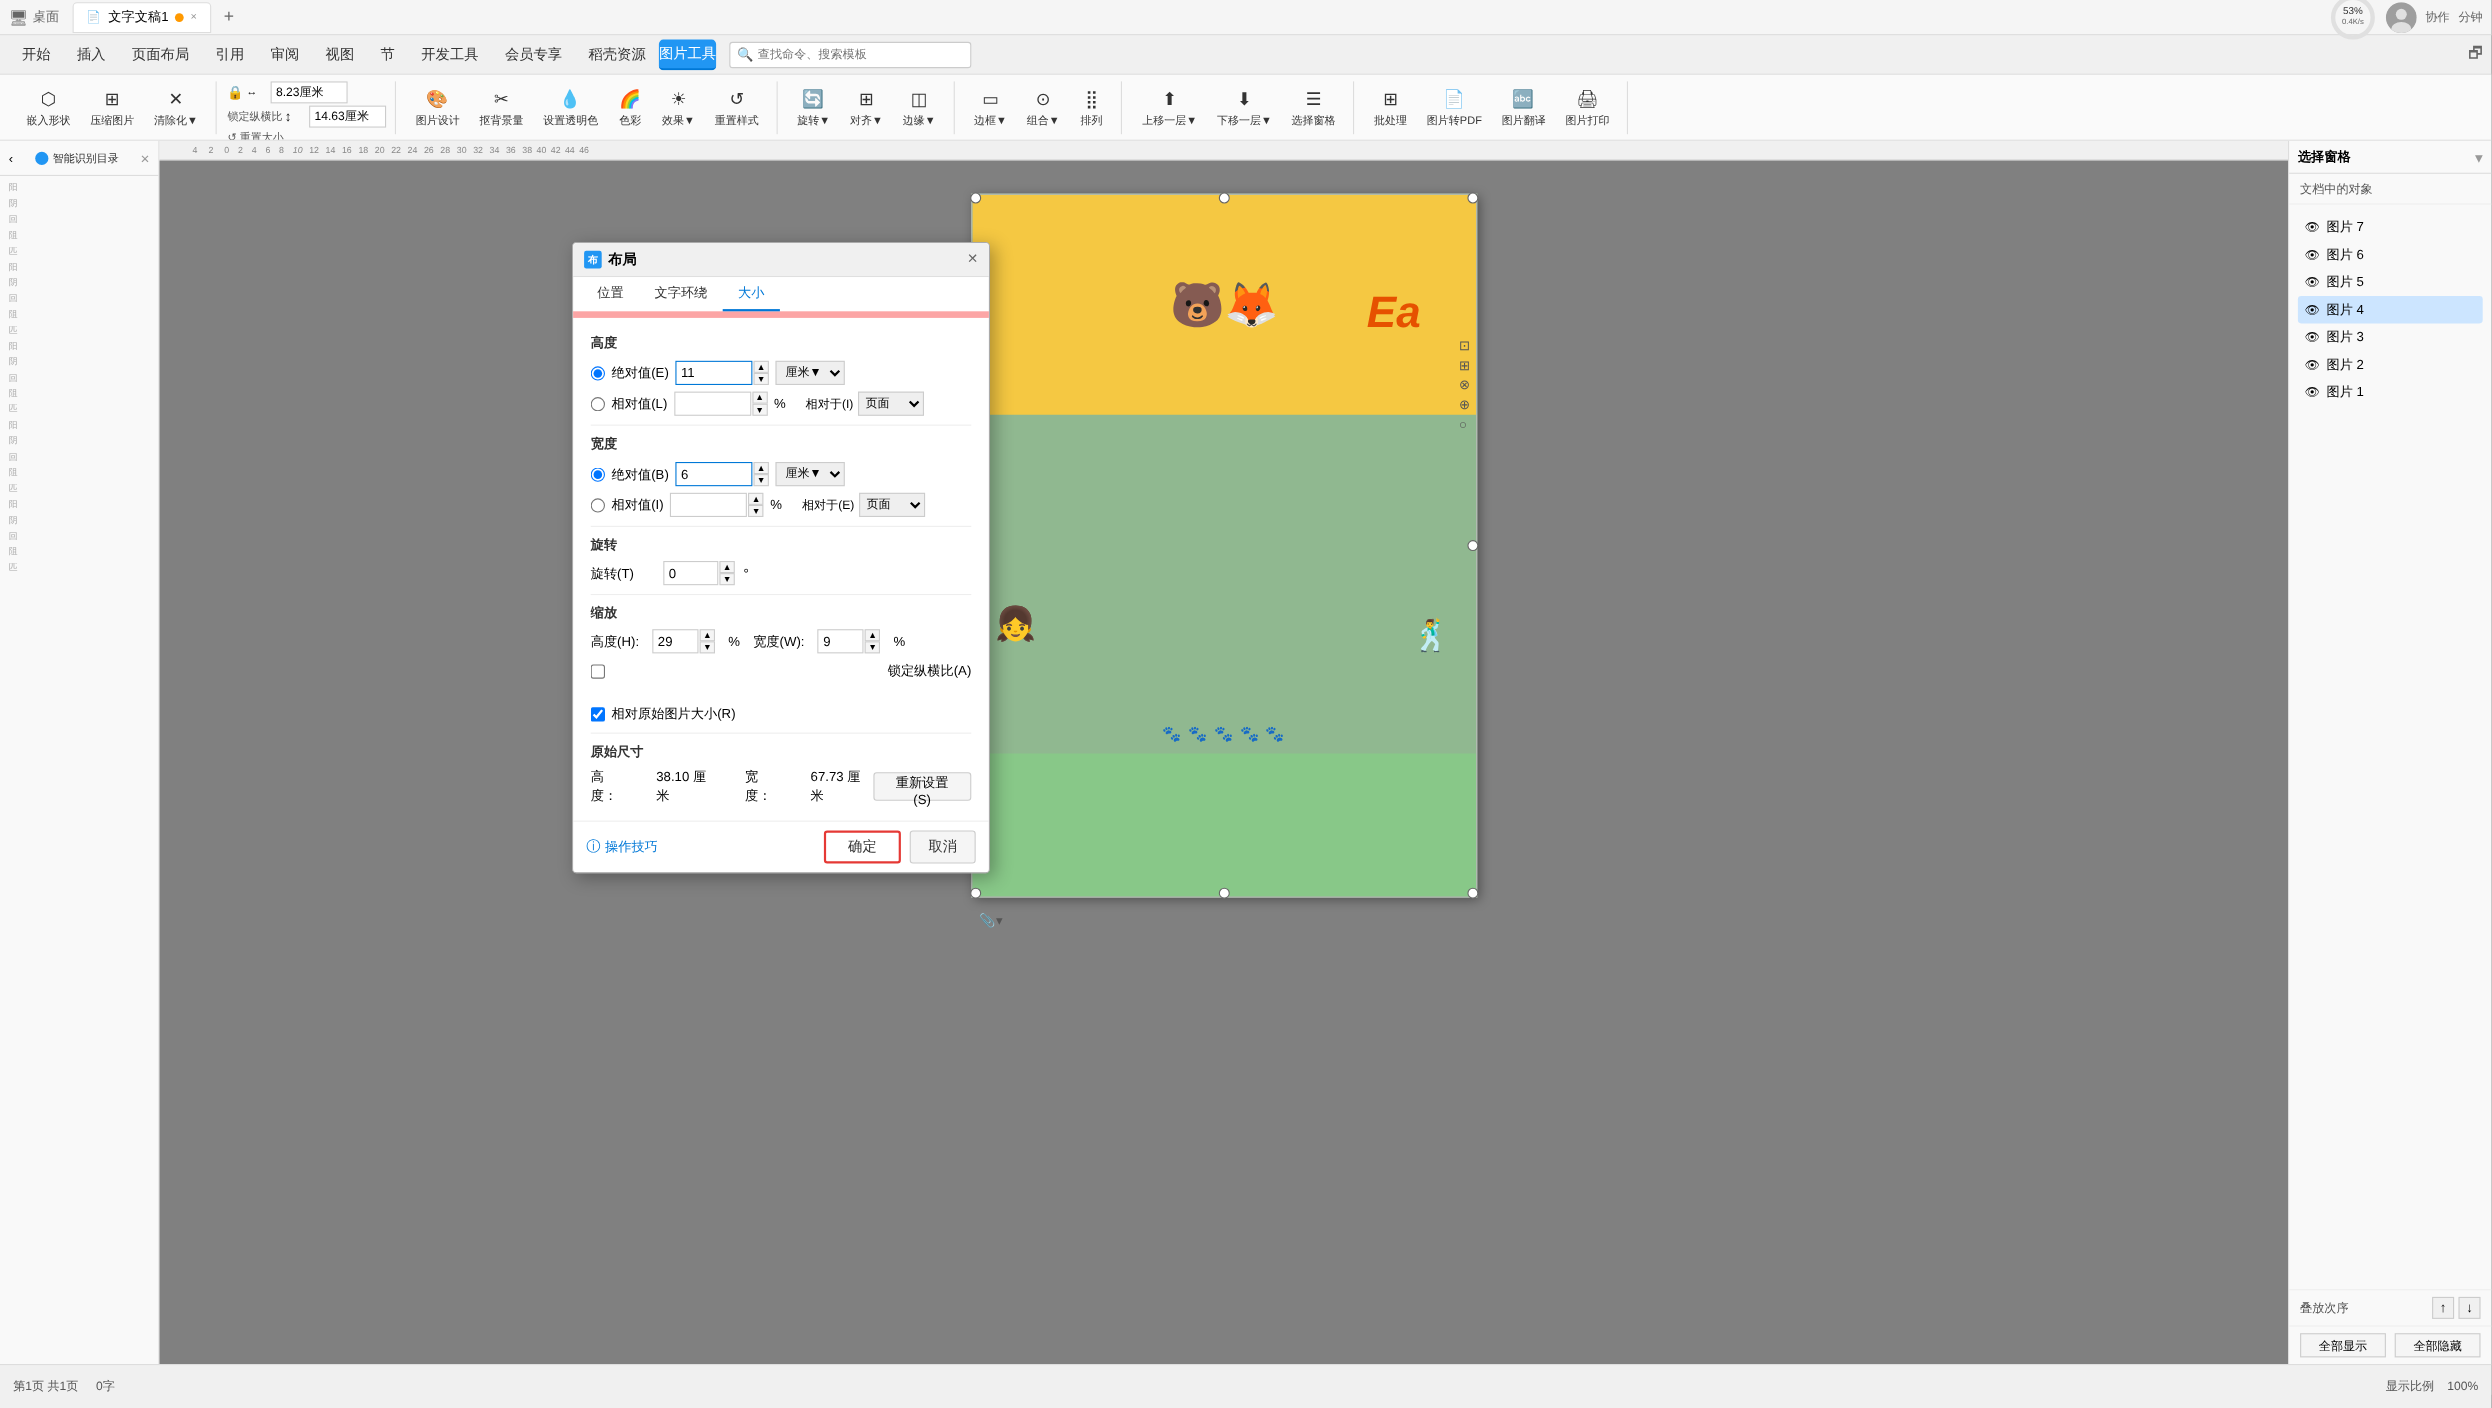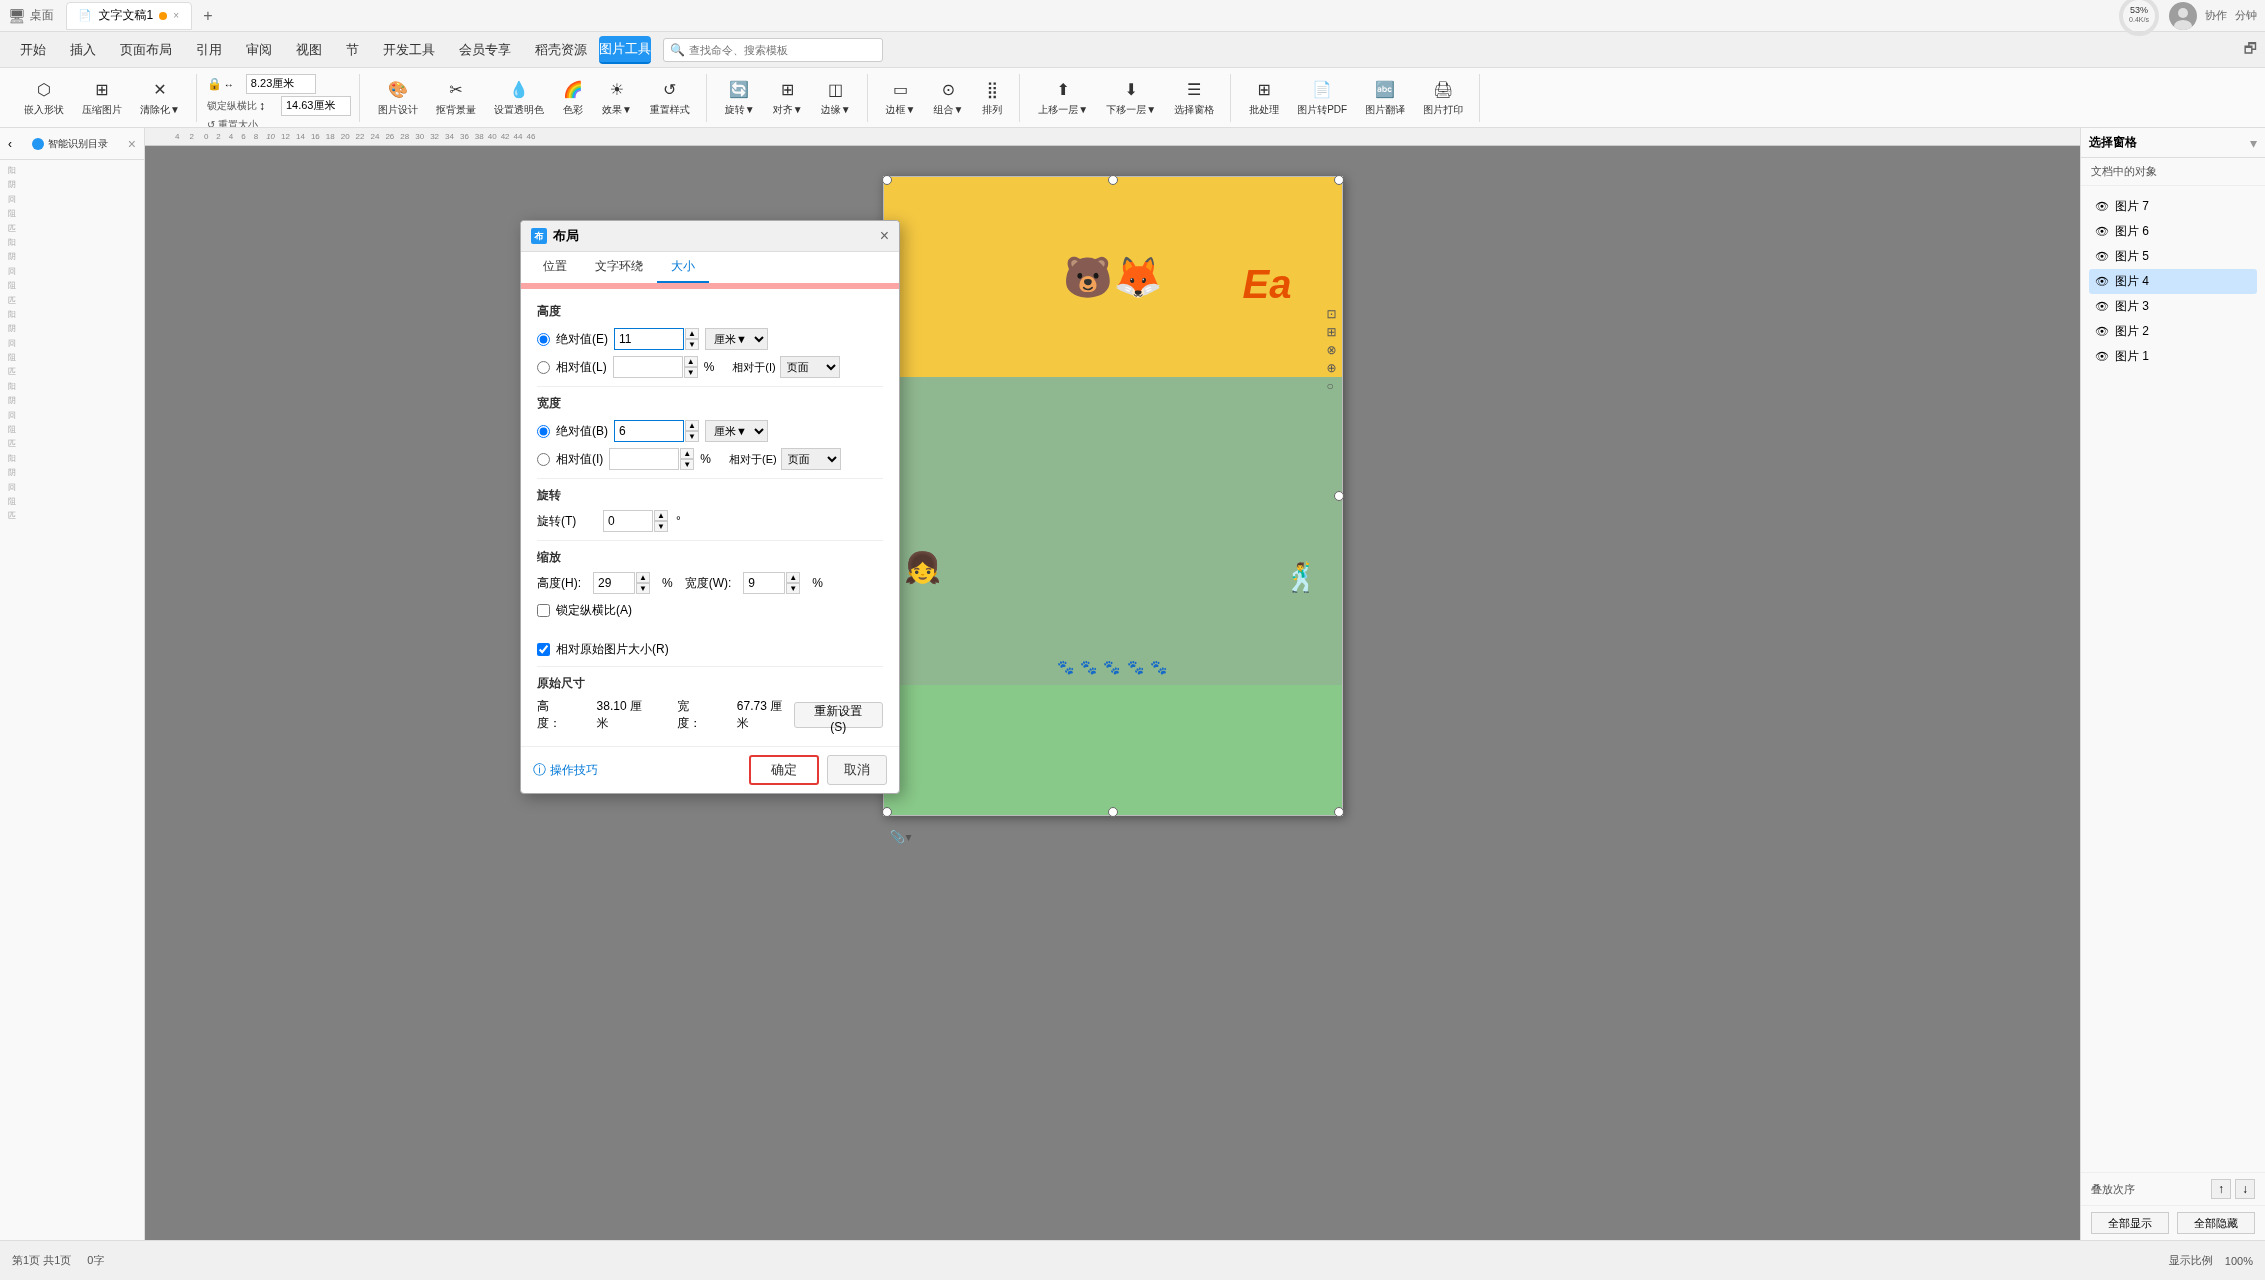--- a/index.html
+++ b/index.html
@@ -622,21 +622,21 @@
           <span style="font-size:12px;">宽度(W):</span>
           <div class="spin-wrap">
             <input class="form-input-plain" type="text" value="9" style="width: 42px;">
             <div class="spin-btns">
               <button class="spin-btn">▲</button>
               <button class="spin-btn">▼</button>
             </div>
           </div>
           <span style="font-size:12px;">%</span>
         </div>
-        <div class="checkbox-row" style="margin-top:8px;">
+        <div class="checkbox-row" style="margin-top:8px;justify-content:space-between;">
           <input type="checkbox" id="lock-ratio" style="">
           <label for="lock-ratio">锁定纵横比(A)</label>
         </div>
         <div class="checkbox-row" style="margin-top:22px;">
           <input type="checkbox" id="rel-original" checked="" style="">
           <label for="rel-original">相对原始图片大小(R)</label>
         </div>
       </div>
 
       <div class="section-divider"></div>

